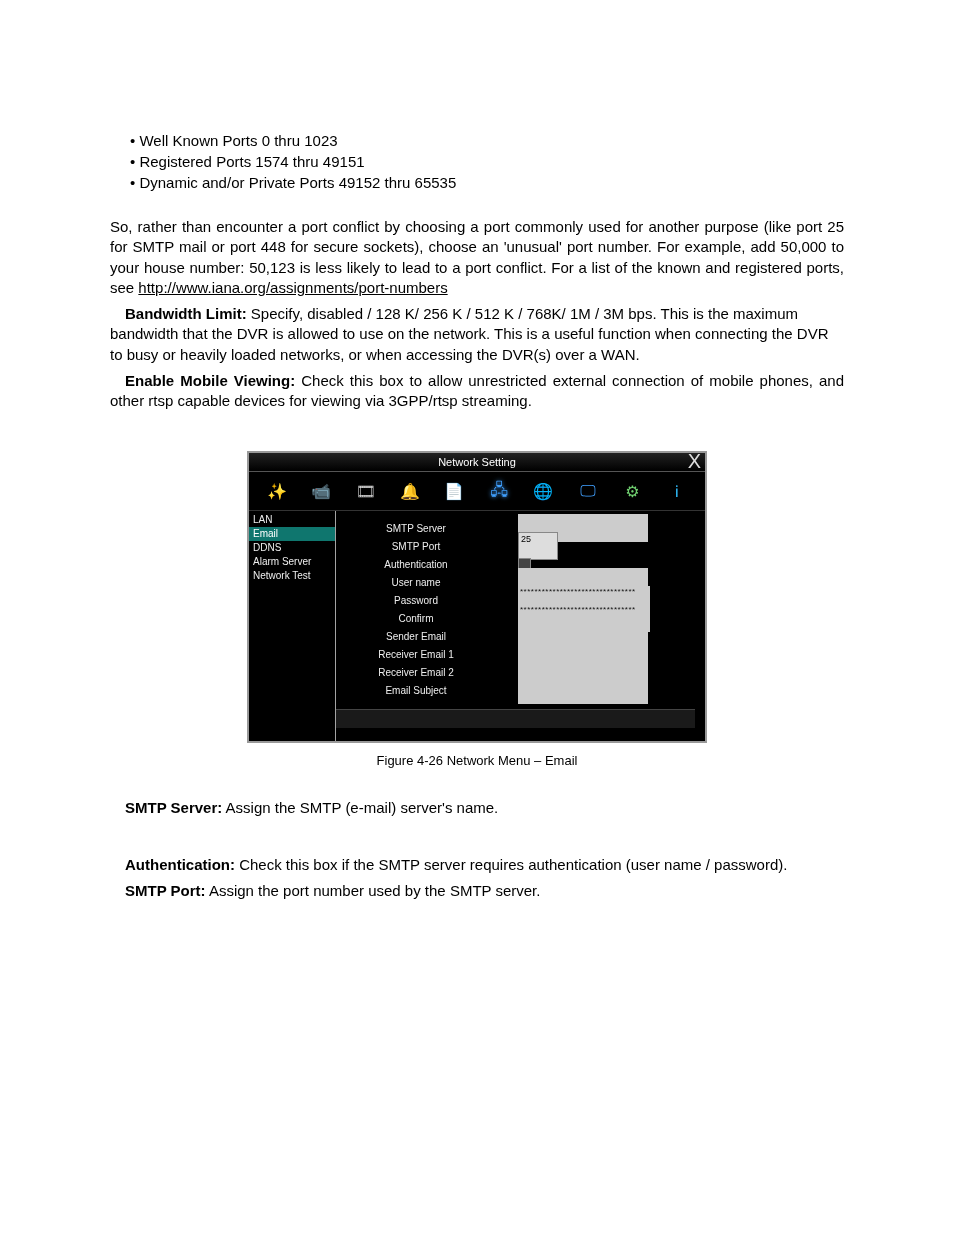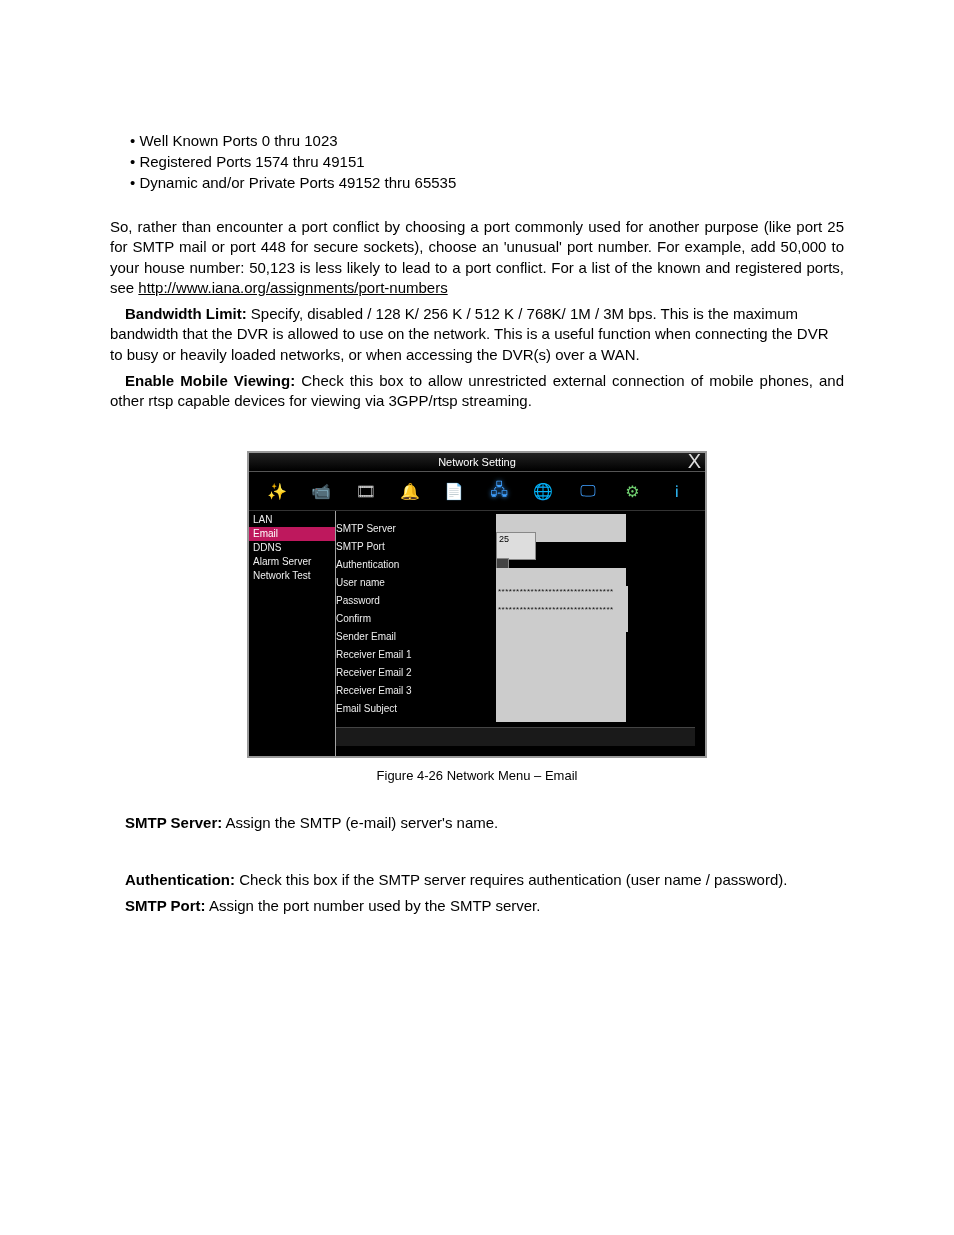--- a/index.html
+++ b/index.html
@@ -96,37 +96,37 @@
     border-right: 1px solid #a3a3a3;
     padding: 2px 0;
   }
   .dvr-sidebar-item {
     padding: 1px 4px;
     font-size: 10px;
     color: #eee;
     line-height: 12px;
   }
   .dvr-sidebar-item.selected {
-    background: #be185d;
+    background: #0f766e;
     color: #fff;
   }
   .dvr-form {
     flex: 1;
     padding: 10px 10px 10px 0;
   }
   .dvr-row {
     display: flex;
     align-items: center;
     margin-bottom: 4px;
     height: 14px;
   }
   .dvr-label {
     width: 160px;
-    text-align: left;
-    padding-right: 0;
+    text-align: center;
+    padding-right: 22px;
     font-size: 10px;
     color: #eee;
   }
   .dvr-input {
     height: 28px;
     background: #ccc;
     display: inline-block;
   }
   .dvr-input.text-wide { width: 130px; }
   .dvr-input.text-port { width: 40px; padding-left:2px; color:#000; font-size:9px; line-height:12px; background:#ddd; border:1px solid #888; box-sizing:border-box;}
@@ -244,24 +244,20 @@
         </div>
         <div class="dvr-row">
           <span class="dvr-label">Receiver Email 1</span>
           <span class="dvr-input text-wide"></span>
         </div>
         <div class="dvr-row">
           <span class="dvr-label">Receiver Email 2</span>
           <span class="dvr-input text-wide"></span>
         </div>
         <div class="dvr-row">
-          <span class="dvr-label">Receiver Email 3</span>
-          <span class="dvr-input text-wide"></span>
-        </div>
-        <div class="dvr-row">
           <span class="dvr-label">Email Subject</span>
           <span class="dvr-input text-wide"></span>
         </div>
         <div class="dvr-footer"></div>
       </div>
     </div>
   </div>
 
   <div class="figure-caption">Figure 4-26  Network Menu – Email</div>
 

